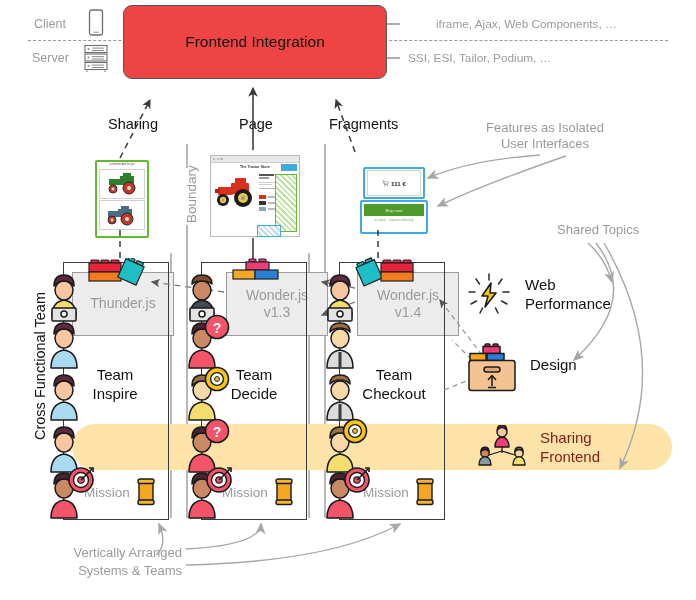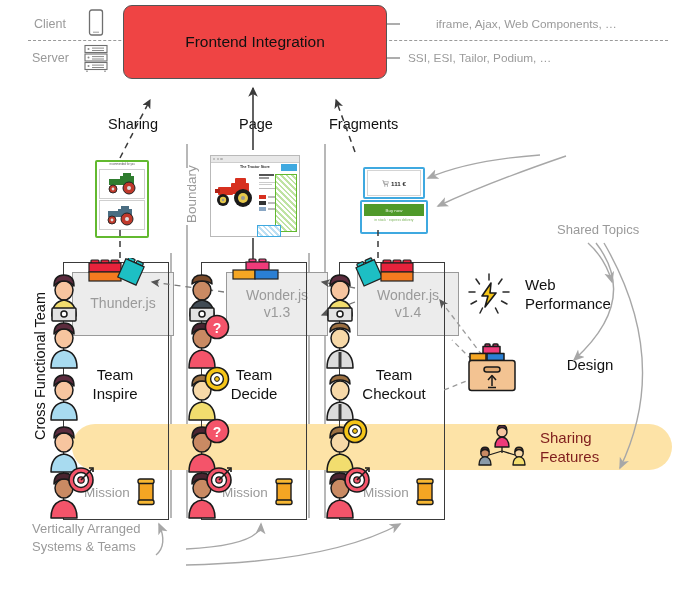--- a/index.html
+++ b/index.html
@@ -244,20 +244,24 @@
     </div>
   </div>
 
   <div class="abs frag-blue" style="left:360px;top:200px;width:60px;height:26px;padding:2px;">
     <div style="background:#4f9a2a;height:12px;display:flex;align-items:center;justify-content:center;">
       <span style="font-size:4.4px;color:#eaf5e2;">Buy now</span>
     </div>
     <div style="font-size:3.4px;color:#7bb35a;text-align:center;margin-top:2.4px;">in stock · express delivery</div>
   </div>
 
+  <div class="abs note ctr" style="left:455px;top:120px;width:180px;">
+    <div>Features as Isolated</div>
+    <div>User Interfaces</div>
+  </div>
 
   <div class="abs note" style="left:557px;top:222px;">Shared Topics</div>
 
   <div id="band" class="abs"></div>
 
   <div class="abs teambox" style="left:63px;top:262px;width:104px;height:256px;"></div>
   <div class="abs sysbox" style="left:72px;top:272px;width:100px;height:62px;">
     <span>Thunder.js</span>
     <span></span>
   </div>
@@ -480,21 +484,21 @@
       <rect x="17" y="6.6" width="17" height="7" fill="#ef3b7a"></rect>
       <rect x="4" y="13.6" width="16" height="7" fill="#f5a623"></rect>
       <rect x="21" y="13.6" width="17" height="7" fill="#2a7fd4"></rect>
       <rect x="3" y="20.6" width="46" height="30" rx="2.5" fill="#f3c392"></rect>
       <rect x="18" y="27" width="16" height="5" rx="2.5" fill="#e0a871"></rect>
       <line x1="26" y1="46" x2="26" y2="36"></line>
       <path d="M22,40 L26,35.5 L30,40" fill="none"></path>
       <line x1="22" y1="47.5" x2="30" y2="47.5"></line>
     </g>
   </svg>
-  <div class="abs teamname" style="left:530px;top:356px;width:120px;text-align:center;">
+  <div class="abs teamname" style="left:530px;top:356px;width:120px;text-align:left;">
     <div>Design</div>
   </div>
 
   <svg class="abs" style="left:476px;top:425px;z-index:8;" width="52" height="44" viewBox="0 0 52 44">
     <g stroke="#1a1a1a" stroke-width="1.4" stroke-linejoin="round">
       <line x1="26" y1="18" x2="26" y2="28" stroke-width="1.3"></line>
       <line x1="26" y1="26" x2="13" y2="30" stroke-width="1.3"></line>
       <line x1="26" y1="26" x2="39" y2="30" stroke-width="1.3"></line>
       <circle cx="26" cy="7" r="5" fill="#f7c59f"></circle>
       <path d="M21.2,5 q0,-5 4.8,-5 q4.8,0 4.8,5 q-2,-2.4 -4.8,-2.4 q-2.8,0 -4.8,2.4z" fill="#5c2c3e"></path>
@@ -502,21 +506,21 @@
       <circle cx="9" cy="28" r="4.2" fill="#c98a63"></circle>
       <path d="M5,26.5 q0,-4.2 4,-4.2 q4,0 4,4.2 q-1.7,-2 -4,-2 q-2.3,0 -4,2z" fill="#4a2430"></path>
       <path d="M3,40 q0,-7.5 6,-8.4 q6,0.9 6,8.4z" fill="#8a9aa8"></path>
       <circle cx="43" cy="28" r="4.2" fill="#f7d9a8"></circle>
       <path d="M39,26.5 q0,-4.2 4,-4.2 q4,0 4,4.2 q-1.7,-2 -4,-2 q-2.3,0 -4,2z" fill="#9c7042"></path>
       <path d="M37,40 q0,-7.5 6,-8.4 q6,0.9 6,8.4z" fill="#f2dd6e"></path>
     </g>
   </svg>
   <div id="band-lbl" class="abs" style="left:540px;top:429px;width:130px;">
     <div>Sharing</div>
-    <div>Features</div>
+    <div>Frontend</div>
   </div>
 
   <svg id="vec" viewBox="0 0 696 600">
     <defs>
       <marker id="ah-d2" markerWidth="8" markerHeight="8" refX="6" refY="3.2" orient="auto">
         <path d="M0,0 L7,3.2 L0,6.4 L1.9,3.2 Z" fill="#555"></path>
       </marker>
       <marker id="ah-g3" markerWidth="10" markerHeight="10" refX="7.2" refY="3.6" orient="auto">
         <path d="M0,0 L8.4,3.6 L0,7.2 L2.2,3.6 Z" fill="#a7a7a7"></path>
       </marker>
@@ -545,18 +549,18 @@
       <path d="M604,243 Q672,360 620,468" marker-end="url(#ah-g3)"></path>
     </g>
 
     <g stroke="#a7a7a7" stroke-width="1.4" fill="none">
       <path d="M156,555 Q168,545 159,524" marker-end="url(#ah-g3)"></path>
       <path d="M186,549 Q260,545 261,524" marker-end="url(#ah-g3)"></path>
       <path d="M186,565 Q330,562 400,524" marker-end="url(#ah-g3)"></path>
     </g>
   </svg>
 
-  <div class="abs note" style="left:32px;top:520px;width:150px;line-height:1.35;">
+  <div class="abs note" style="left:32px;top:544px;width:150px;line-height:1.35;text-align:right;">
     <div>Vertically Arranged</div>
     <div>Systems &amp; Teams</div>
   </div>
 
 </div>
 
 </body></html>

